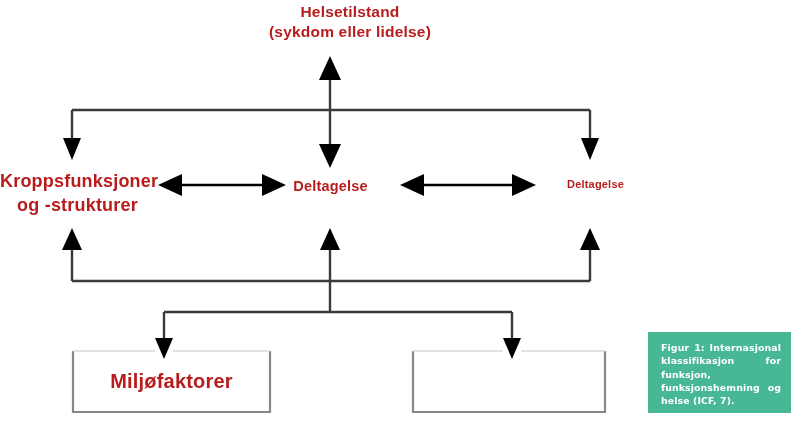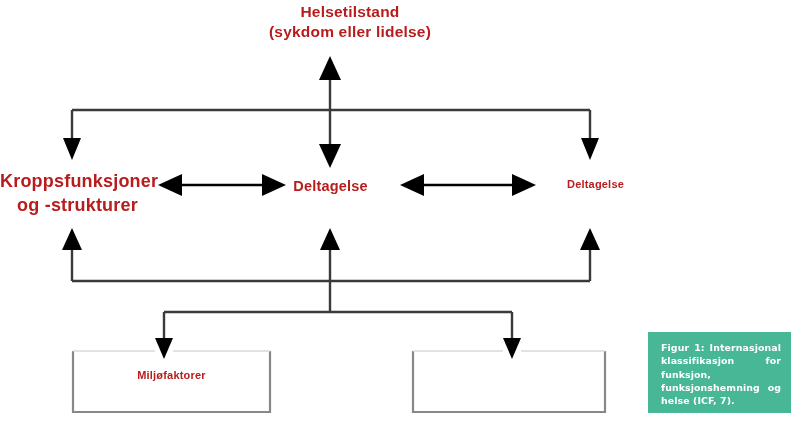--- a/index.html
+++ b/index.html
@@ -56,21 +56,21 @@
   #participation {
     left: 528px;
     top: 177px;
     width: 135px;
     font-size: 11px;
   }
   #env-factors-label {
     left: 73px;
     top: 368px;
     width: 197px;
-    font-size: 11px;
+    font-size: 20px;
   }
   #personal-factors-label {
     left: 413px;
     top: 368px;
     width: 192px;
     font-size: 14.5px;
   }
   #figure-caption {
     position: absolute;
     left: 648px;

